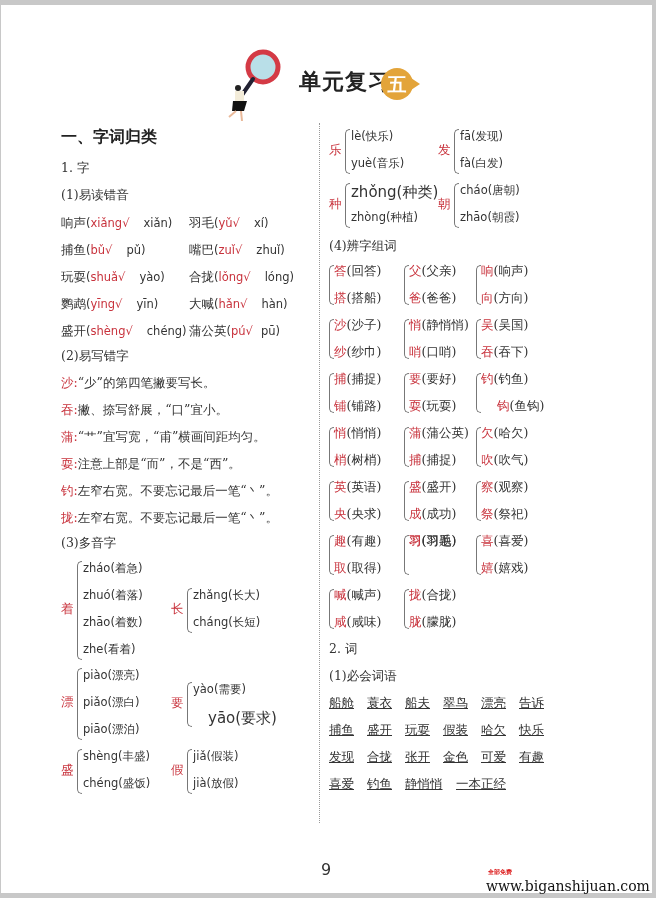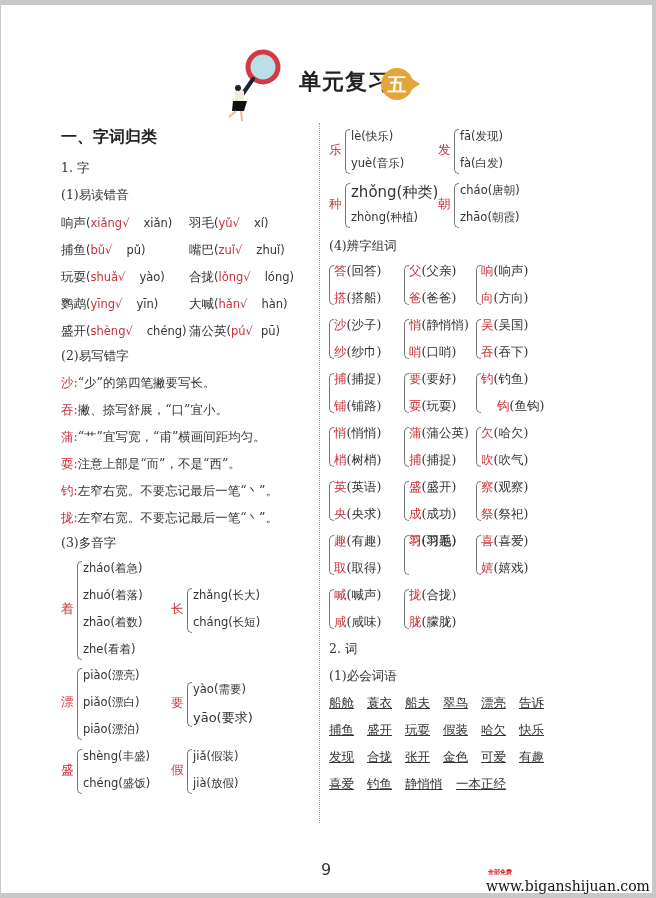--- a/index.html
+++ b/index.html
@@ -86,21 +86,21 @@
       <div class="abs py" style="left:192px;top:583px;font-size:11.5px">zhǎng(长大)</div>
       <div class="abs py" style="left:192px;top:610px;font-size:11.5px">cháng(长短)</div>
       <div class="abs line red" style="left:60px;top:689px">漂</div>
       <div class="brace" style="left:76px;top:663px;height:70px"></div>
       <div class="abs py" style="left:82px;top:663px;font-size:11.5px">piào(漂亮)</div>
       <div class="abs py" style="left:82px;top:690px;font-size:11.5px">piǎo(漂白)</div>
       <div class="abs py" style="left:82px;top:717px;font-size:11.5px">piāo(漂泊)</div>
       <div class="abs line red" style="left:170px;top:689.5px">要</div>
       <div class="brace" style="left:186px;top:677px;height:43px"></div>
       <div class="abs py" style="left:192px;top:677px;font-size:11.5px">yào(需要)</div>
-      <div class="abs py" style="left:192px;top:704px;font-size:13px">yāo(要求)</div>
+      <div class="abs py" style="left:207px;top:704px;font-size:15px">yāo(要求)</div>
       <div class="abs line red" style="left:60px;top:756.5px">盛</div>
       <div class="brace" style="left:76px;top:744px;height:43px"></div>
       <div class="abs py" style="left:82px;top:744px;font-size:11.5px">shèng(丰盛)</div>
       <div class="abs py" style="left:82px;top:771px;font-size:11.5px">chéng(盛饭)</div>
       <div class="abs line red" style="left:170px;top:756.5px">假</div>
       <div class="brace" style="left:186px;top:744px;height:43px"></div>
       <div class="abs py" style="left:192px;top:744px;font-size:11.5px">jiǎ(假装)</div>
       <div class="abs py" style="left:192px;top:771px;font-size:11.5px">jià(放假)</div>
       <div class="abs line red" style="left:328px;top:136.5px">乐</div>
       <div class="brace" style="left:344px;top:124px;height:43px"></div>

